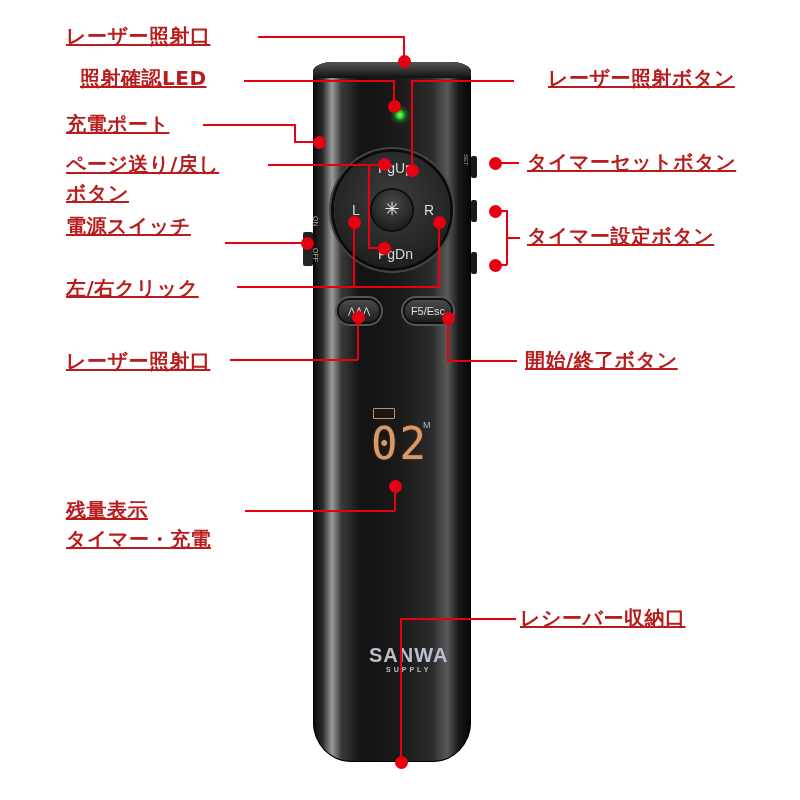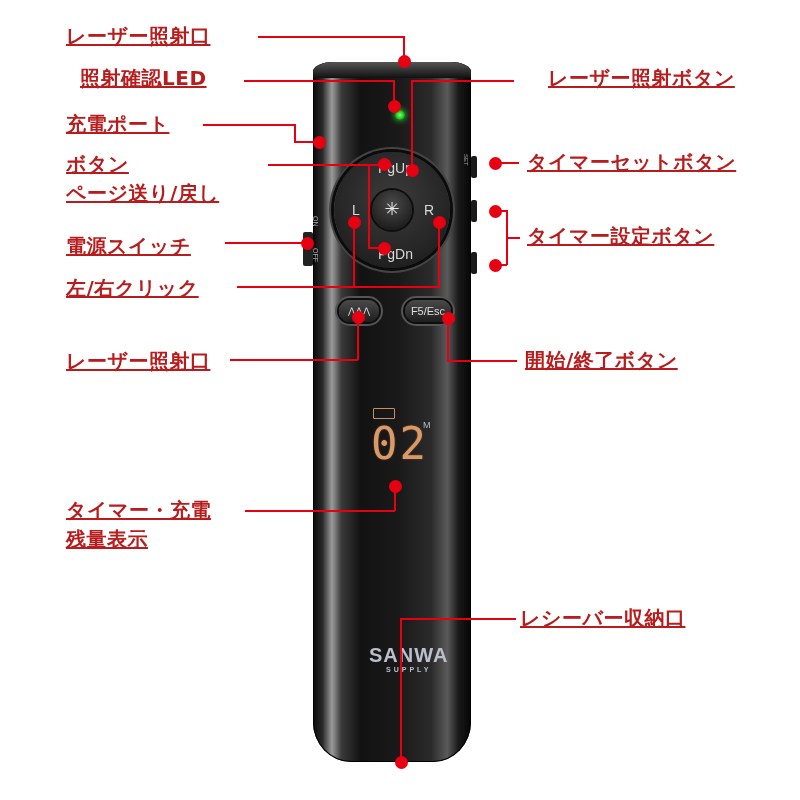--- a/index.html
+++ b/index.html
@@ -84,35 +84,35 @@
 <div class="label" style="left:66px;top:22px;">
     <span class="line">レーザー照射口</span>
   </div>
 <div class="label" style="left:66px;top:64px;margin-left:14px;">
     <span class="line">照射確認LED</span>
   </div>
 <div class="label" style="left:66px;top:110px;">
     <span class="line">充電ポート</span>
   </div>
 <div class="label" style="left:66px;top:150px;">
+    <span class="line">ページ送り/戻し</span>
     <span class="line">ボタン</span>
-    <span class="line">ページ送り/戻し</span>
   </div>
-<div class="label" style="left:66px;top:232px;">
+<div class="label" style="left:66px;top:212px;">
     <span class="line">電源スイッチ</span>
   </div>
 <div class="label" style="left:66px;top:274px;">
     <span class="line">左/右クリック</span>
   </div>
 <div class="label" style="left:66px;top:347px;">
     <span class="line">レーザー照射口</span>
   </div>
 <div class="label" style="left:66px;top:496px;">
+    <span class="line">残量表示</span>
     <span class="line">タイマー・充電</span>
-    <span class="line">残量表示</span>
   </div>
 
 <div class="label" style="left:548px;top:64px;">
     <span class="line">レーザー照射ボタン</span>
   </div>
 <div class="label" style="left:527px;top:148px;">
     <span class="line">タイマーセットボタン</span>
   </div>
 <div class="label" style="left:527px;top:222px;text-align:right;">
     <span class="line">タイマー設定ボタン</span>

